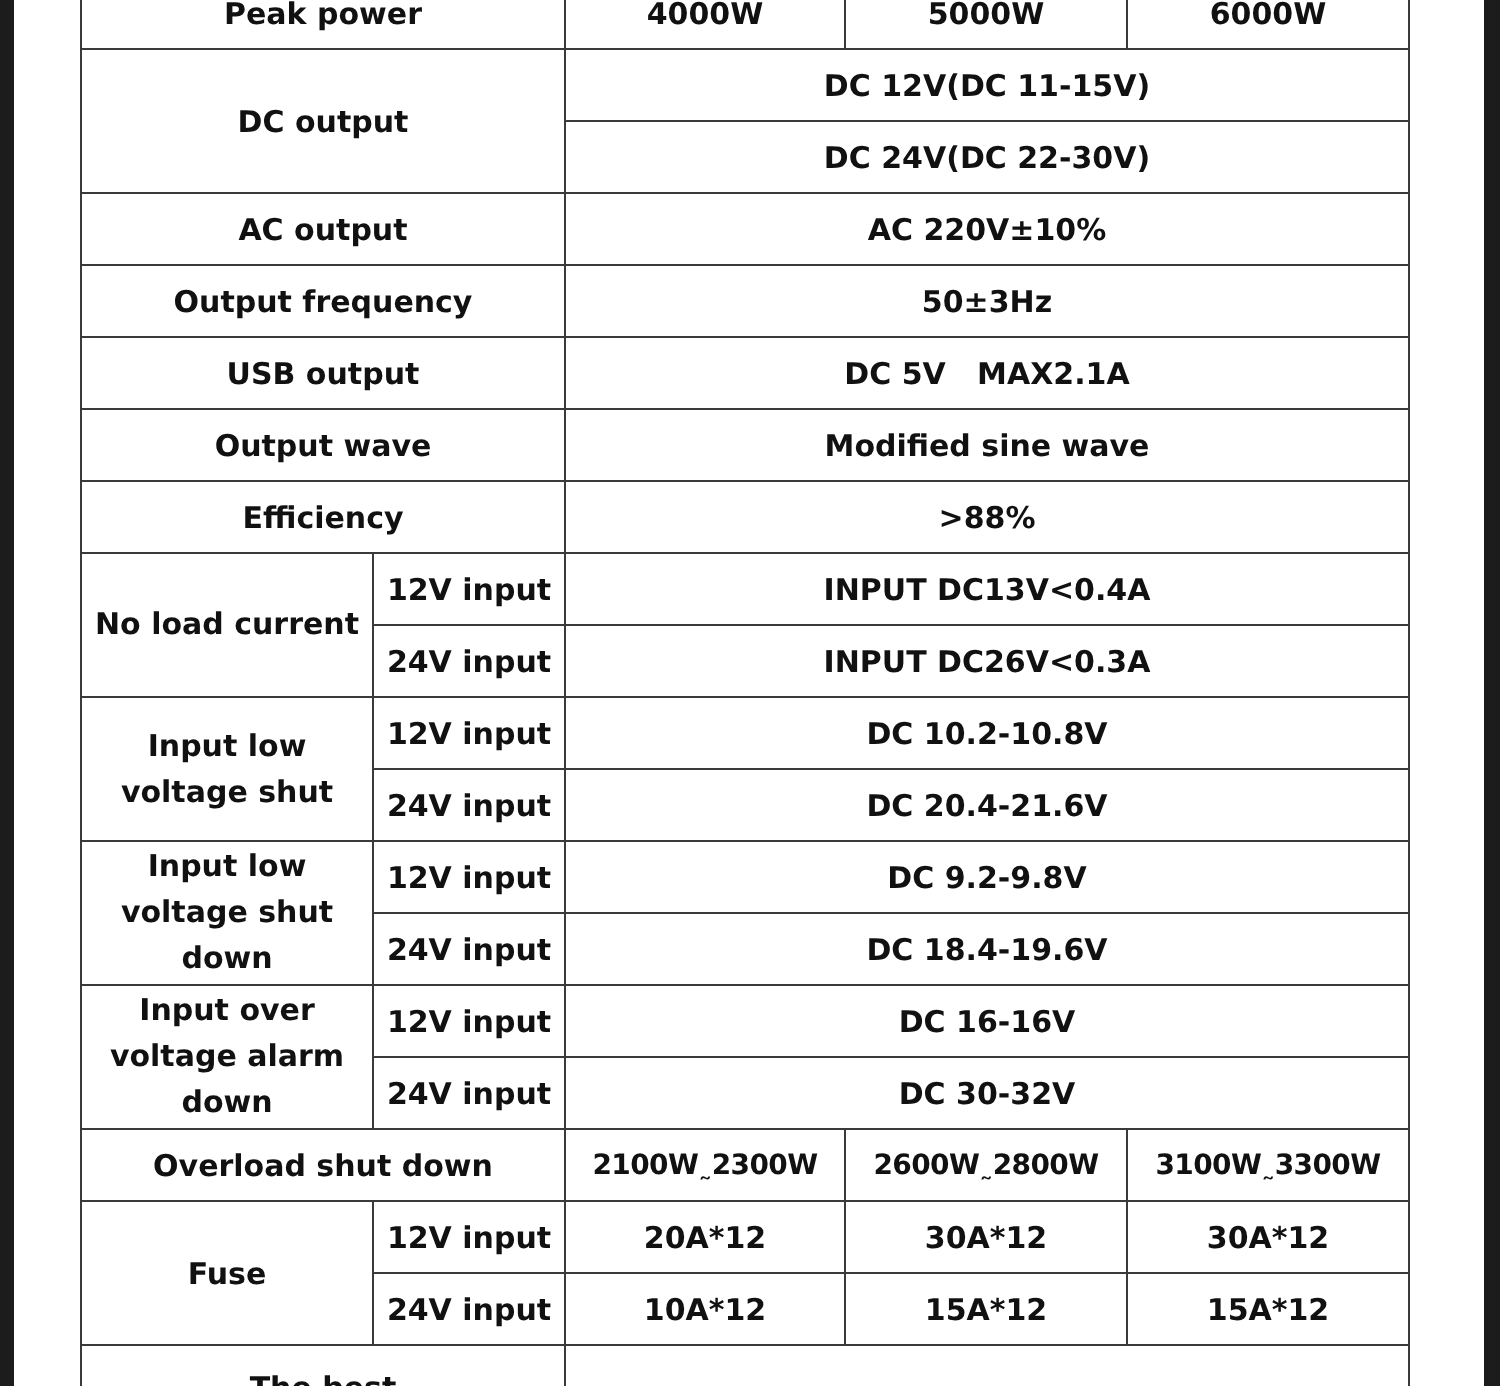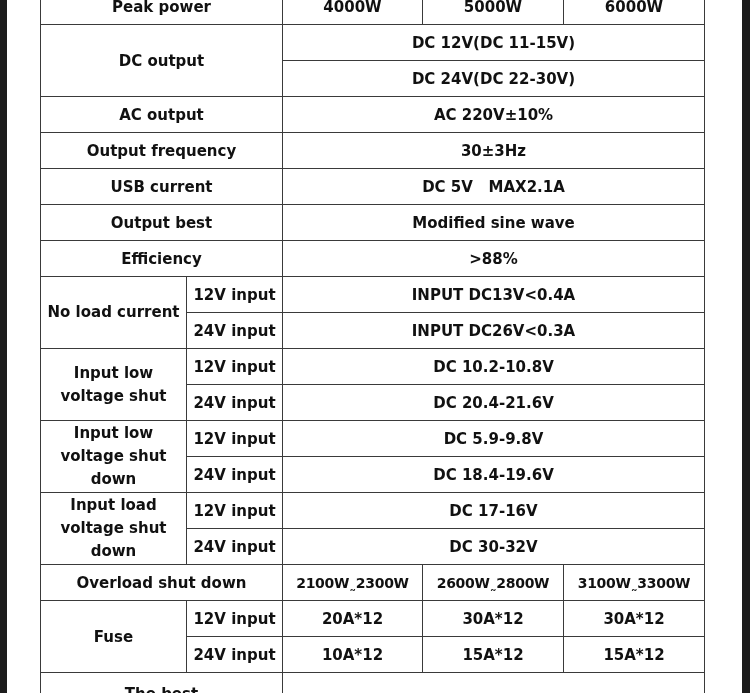--- a/index.html
+++ b/index.html
@@ -89,30 +89,30 @@
         <td colspan="3">DC 24V(DC 22-30V)</td>
       </tr>
 
       <tr>
         <td colspan="2">AC output</td>
         <td colspan="3">AC 220V±10%</td>
       </tr>
 
       <tr>
         <td colspan="2">Output frequency</td>
-        <td colspan="3">30±3Hz</td>
+        <td colspan="3">50±3Hz</td>
       </tr>
 
       <tr>
-        <td colspan="2">USB current</td>
+        <td colspan="2">USB output</td>
         <td colspan="3" style="white-space:pre"><span>DC 5V   MAX2.1A</span></td>
       </tr>
 
       <tr>
-        <td colspan="2">Output best</td>
+        <td colspan="2">Output wave</td>
         <td colspan="3">Modified sine wave</td>
       </tr>
 
       <tr>
         <td colspan="2">Efficiency</td>
         <td colspan="3">&gt;88%</td>
       </tr>
 
       <tr>
         <td rowspan="2" class="wrap">No load current</td>
@@ -130,31 +130,31 @@
         <td colspan="3">DC 10.2-10.8V</td>
       </tr>
       <tr>
         <td>24V input</td>
         <td colspan="3">DC 20.4-21.6V</td>
       </tr>
 
       <tr>
         <td rowspan="2" class="wrap">Input low voltage shut down</td>
         <td>12V input</td>
-        <td colspan="3">DC 5.9-9.8V</td>
+        <td colspan="3">DC 9.2-9.8V</td>
       </tr>
       <tr>
         <td>24V input</td>
         <td colspan="3">DC 18.4-19.6V</td>
       </tr>
 
       <tr>
-        <td rowspan="2" class="wrap">Input load voltage shut down</td>
+        <td rowspan="2" class="wrap">Input over voltage alarm down</td>
         <td>12V input</td>
-        <td colspan="3">DC 17-16V</td>
+        <td colspan="3">DC 16-16V</td>
       </tr>
       <tr>
         <td>24V input</td>
         <td colspan="3">DC 30-32V</td>
       </tr>
 
       <tr>
         <td colspan="2">Overload shut down</td>
         <td class="narrow">2100W˷2300W</td>
         <td class="narrow">2600W˷2800W</td>

